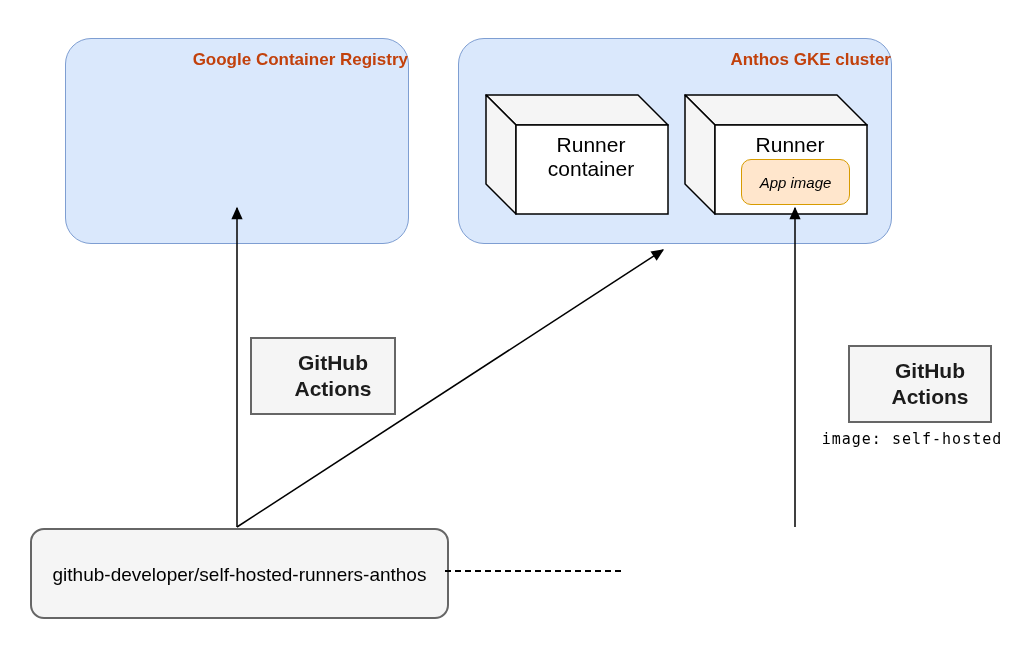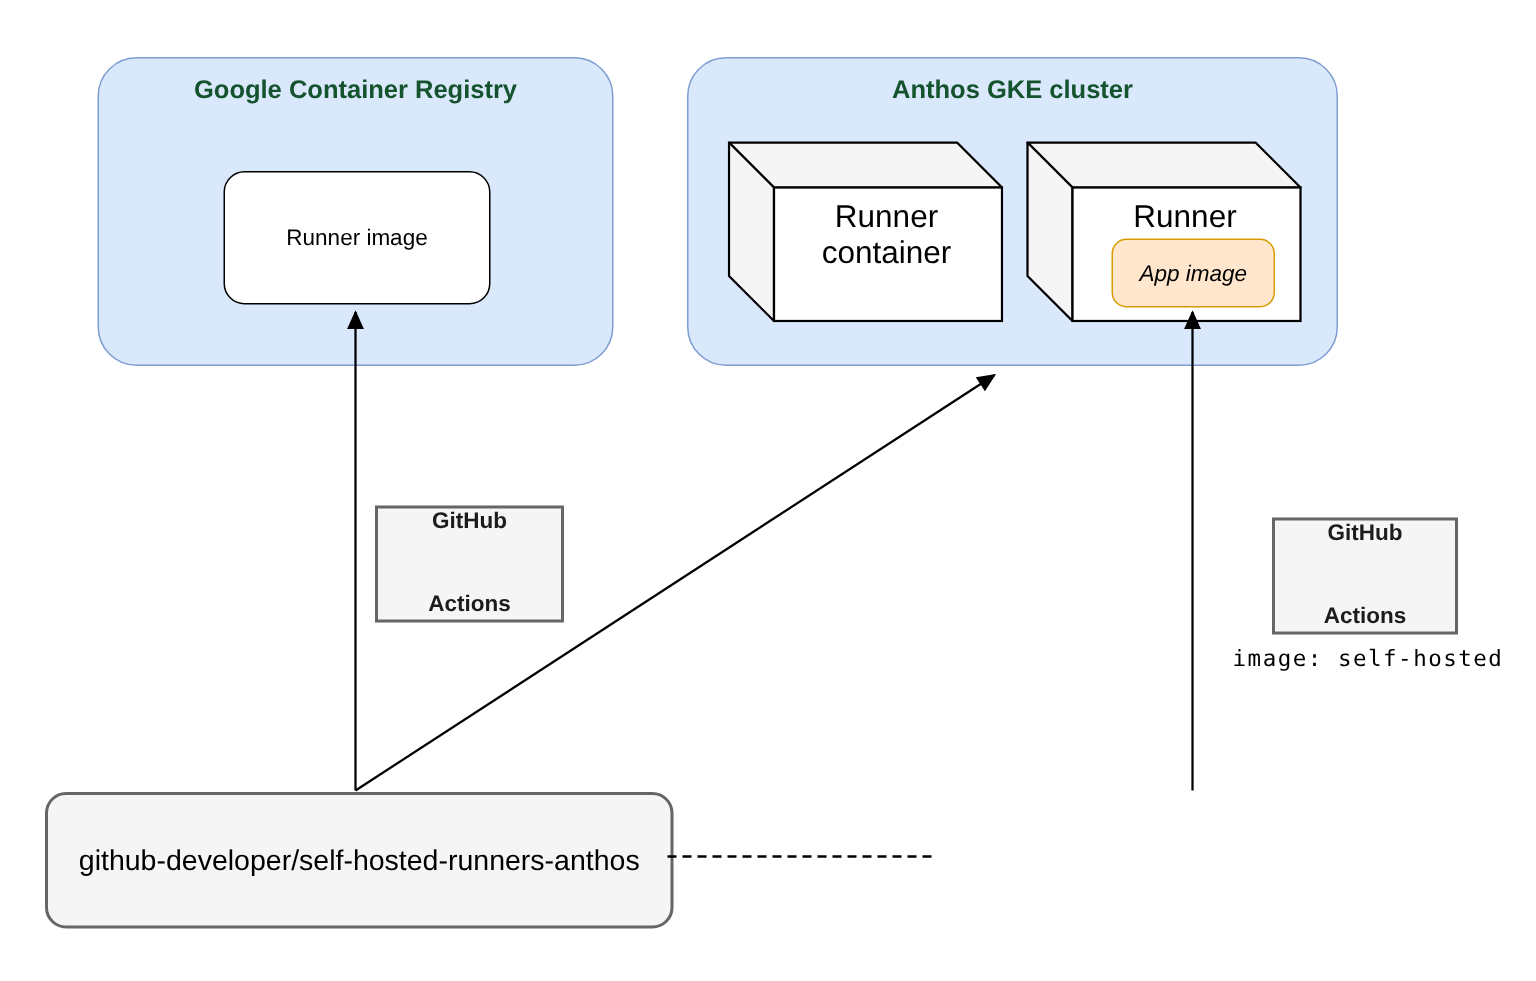--- a/index.html
+++ b/index.html
@@ -7,21 +7,21 @@
     position:relative;width:1024px;height:654px;background:#ffffff;
     font-family:"Liberation Sans",sans-serif;color:#000;overflow:hidden;
   }
   
   .cluster{
     position:absolute;background:#dae8fc;border:1px solid #7e9ed2;border-radius:26px;
   }
   .gcr{left:65px;top:38px;width:342px;height:204px;}
   .gke{left:458px;top:38px;width:432px;height:204px;}
   .cluster-title{
-    margin-top:11px;text-align:center;font-weight:bold;font-size:17px;color:#14532d;
+    margin-top:11px;text-align:right;font-weight:bold;font-size:17px;color:#c2410c;
   }
   
   .runner-image{
     position:absolute;left:83px;top:75px;width:176px;height:87px;
     background:#ffffff;border:1.5px solid #000;border-radius:14px;
     display:flex;align-items:center;justify-content:center;font-size:15px;
   }
   
   .cube{position:absolute;width:184px;height:121px;}
   .cube-1{left:26px;top:55px;}
@@ -32,22 +32,22 @@
     text-align:center;font-size:21px;
   }
   .app-image{
     position:absolute;left:282px;top:120px;width:107px;height:44px;
     background:#ffe6cc;border:1.5px solid #d79b00;border-radius:10px;
     display:flex;align-items:center;justify-content:center;font-size:15px;font-style:italic;
   }
   
   .badge{
     position:absolute;background:#f5f5f5;border:2px solid #666666;
-    display:flex;flex-direction:column;align-items:center;justify-content:space-between;
-    font-weight:bold;font-size:15px;line-height:1.25;color:#1c1c1c;text-align:center;
+    display:flex;flex-direction:column;align-items:center;justify-content:center;
+    font-weight:bold;font-size:21px;line-height:1.25;color:#1c1c1c;text-align:center;padding-left:20px;
   }
   .badge-left{left:250px;top:337px;width:122px;height:74px;}
   .badge-right{left:848px;top:345px;width:120px;height:74px;}
   .uses{
     position:absolute;left:812px;top:430px;width:200px;text-align:center;
     font-family:"DejaVu Sans Mono","Liberation Mono",monospace;font-size:15px;
     letter-spacing:1px;color:#000;white-space:nowrap;
   }
   
   .bottom-box{
@@ -61,23 +61,20 @@
   
   .overlay{position:absolute;left:0;top:0;width:1024px;height:654px;z-index:6;pointer-events:none;}
 </style>
 </head>
 <body>
 
 <div class="canvas">
 
   <div class="cluster gcr">
     <div class="cluster-title">Google Container Registry</div>
-    <div class="runner-image">
-      <span>Runner image</span>
-    </div>
   </div>
 
   <div class="cluster gke">
     <div class="cluster-title">Anthos GKE cluster</div>
 
     <div class="cube cube-1">
       <svg width="184" height="121" viewBox="-1 -1 184 121">
         <polygon points="0,0 152,0 182,30 30,30" fill="#f5f5f5" stroke="#000" stroke-width="1.5" stroke-linejoin="round"></polygon>
         <polygon points="0,0 30,30 30,119 0,89" fill="#f5f5f5" stroke="#000" stroke-width="1.5" stroke-linejoin="round"></polygon>
         <rect x="30" y="30" width="152" height="89" fill="#ffffff" stroke="#000" stroke-width="1.5"></rect>

